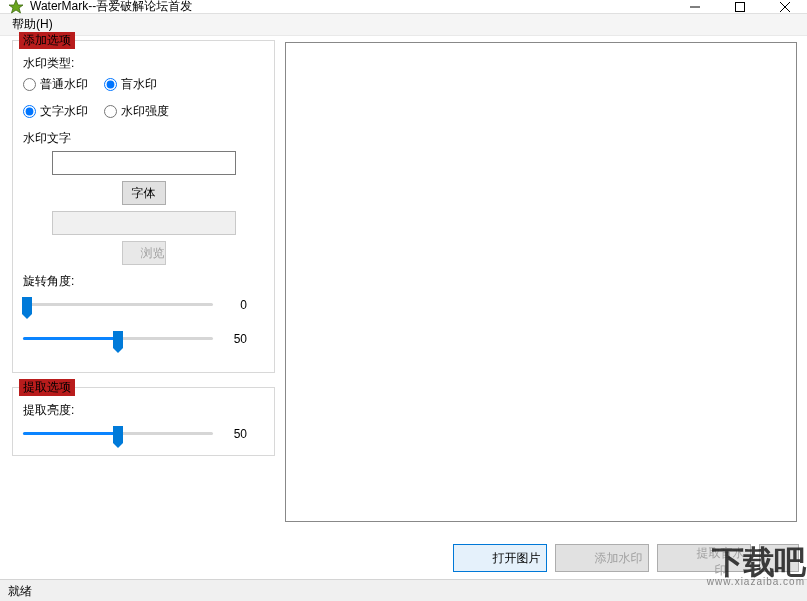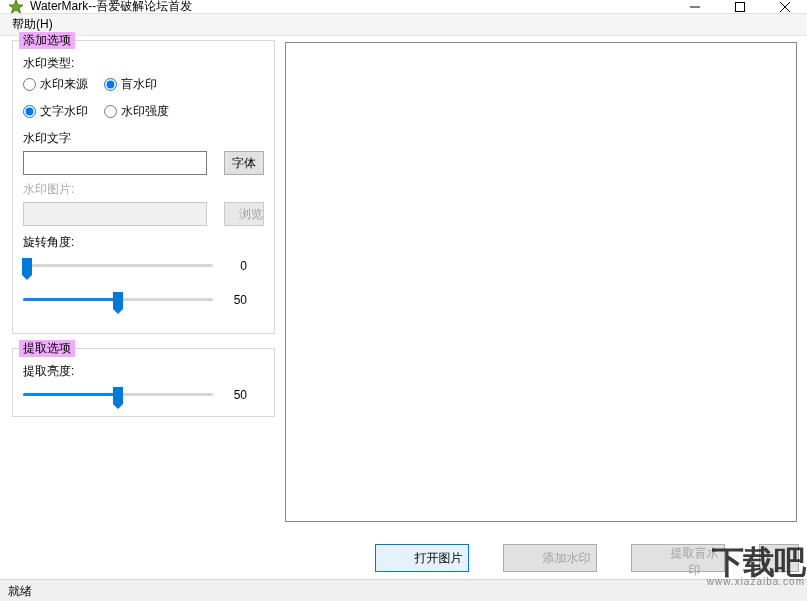--- a/index.html
+++ b/index.html
@@ -12,49 +12,49 @@
 .tbtn { width: 45px; height: 28px; display: flex; align-items: center; justify-content: center; color: #000; }
 
 .menubar { height: 22px; background: #f5f5f5; padding: 0 6px; display: flex; align-items: center; border-bottom: 1px solid #e9e9e9; }
 .menu-item { padding: 2px 6px; font-size: 12px; }
 
 .content { display: flex; height: 490px; }
 .left-panel { width: 285px; padding: 4px 10px 0 12px; }
 .right-panel { flex: 1; padding: 6px 10px 0 0; }
 
 .fieldset { border: 1px solid #d8d8d8; padding: 8px 10px 10px 10px; margin-bottom: 14px; position: relative; }
-.fieldset-legend { position: absolute; top: -9px; left: 6px; background: #f0abfc; padding: 0 4px; font-size: 12px; }
+.fieldset-legend { position: absolute; top: -9px; left: 6px; background: #b91c1c; padding: 0 4px; font-size: 12px; }
 
 .label { display: block; margin: 6px 0 4px 0; }
 .label.disabled { color: #a9a9a9; }
 .radio-row { display: flex; gap: 16px; margin-bottom: 10px; }
 .radio { display: flex; align-items: center; gap: 4px; }
 .radio input { width: 13px; height: 13px; }
 
-.row-inline { display: flex; align-items: center; gap: 17px; margin-bottom: 6px; }
+.row-inline { display: flex; align-items: center; gap: 6px; margin-bottom: 6px; flex-direction: column; }
 .text-input { width: 184px; height: 24px; border: 1px solid #7a7a7a; padding: 2px 4px; background: #fff; }
 .text-input.disabled { background: #f0f0f0; border-color: #c9c9c9; color: #a0a0a0; }
 .small-btn { width: 44px; height: 24px; border: 1px solid #adadad; background: #e1e1e1; font-family: inherit; font-size: 12px; }
 .small-btn.disabled { color: #a0a0a0; background: #e8e8e8; border-color: #c9c9c9; text-align: right; }
 
 .slider-block { margin: 8px 0 12px 0; }
 .slider-row { display: flex; align-items: center; gap: 6px; }
 .slider-track { position: relative; width: 190px; height: 22px; }
 .track-bg { position: absolute; top: 9px; left: 0; right: 0; height: 3px; background: #d6d6d6; border-radius: 2px; }
 .track-fill { position: absolute; top: 9px; left: 0; height: 3px; background: #0a84ff; border-radius: 2px; }
 .slider-thumb { position: absolute; top: 3px; width: 10px; height: 17px; background: #007ad9; transform: translateX(-50%); }
 .slider-thumb::after { content: ""; position: absolute; bottom: -5px; left: 0; width: 0; height: 0; border-left: 5px solid transparent; border-right: 5px solid transparent; border-top: 5px solid #007ad9; }
 .slider-val { width: 28px; text-align: right; font-size: 12px; }
 
 .preview { width: 100%; height: 480px; border: 1px solid #888; background: #fff; }
 
 .bottom-buttons { position: absolute; right: 8px; top: 544px; display: flex; gap: 8px; align-items: center; }
 .btn { width: 94px; height: 28px; border: 1px solid #adadad; background: #e1e1e1; font-family: Liberation Mono, monospace; font-size: 12px; padding-left: 33px; }
 .btn.primary { background: #e5f1fb; border-color: #0078d7; }
-.btn.disabled { color: #a0a0a0; margin-left: 26px; }
+.btn.disabled { color: #a0a0a0; }
 .btn.cut { width: 40px; overflow: hidden; }
 
 .statusbar { position: absolute; bottom: 0; left: 0; right: 0; height: 22px; background: #f0f0f0; border-top: 1px solid #d4d4d4; padding: 3px 8px; font-size: 12px; }
 
 .watermark-logo { position: absolute; right: 2px; bottom: 14px; pointer-events: none; opacity: 0.88; }
 .wm-main { font-family: "SimHei","Microsoft YaHei",sans-serif; font-size: 32px; color: #222; font-weight: 700; letter-spacing: -1px; line-height: 1; text-align: right; }
 .wm-sub { font-size: 10px; color: #777; text-align: right; margin-top: -2px; letter-spacing: 1px; }
 </style>
 </head>
 <body>
@@ -91,21 +91,21 @@
 <div class="content">
   <div class="left-panel">
 
     <div class="fieldset">
       <div class="fieldset-legend">添加选项</div>
 
       <span class="label">水印类型:</span>
       <div class="radio-row">
         <label class="radio">
             <input type="radio" name="wmtype" style="">
-            <span>水印来源</span>
+            <span>普通水印</span>
           </label>
         <label class="radio">
             <input type="radio" name="wmtype" checked="" style="">
             <span>盲水印</span>
           </label>
       </div>
 
       <div class="radio-row">
         <label class="radio">
             <input type="radio" name="wmsrc" checked="" style="">
@@ -116,21 +116,20 @@
             <span>水印强度</span>
           </label>
       </div>
 
       <span class="label">水印文字</span>
       <div class="row-inline">
         <input class="text-input" value="" style="">
         <button class="small-btn">字体</button>
       </div>
 
-      <span class="label disabled">水印图片:</span>
       <div class="row-inline">
         <input class="text-input disabled" disabled="" value="" style="">
         <button class="small-btn disabled" disabled="">浏览</button>
       </div>
 
       <div class="slider-block">
         <span class="label">旋转角度:</span>
         <div class="slider-row">
           <div class="slider-track">
             <div class="track-bg"></div>

